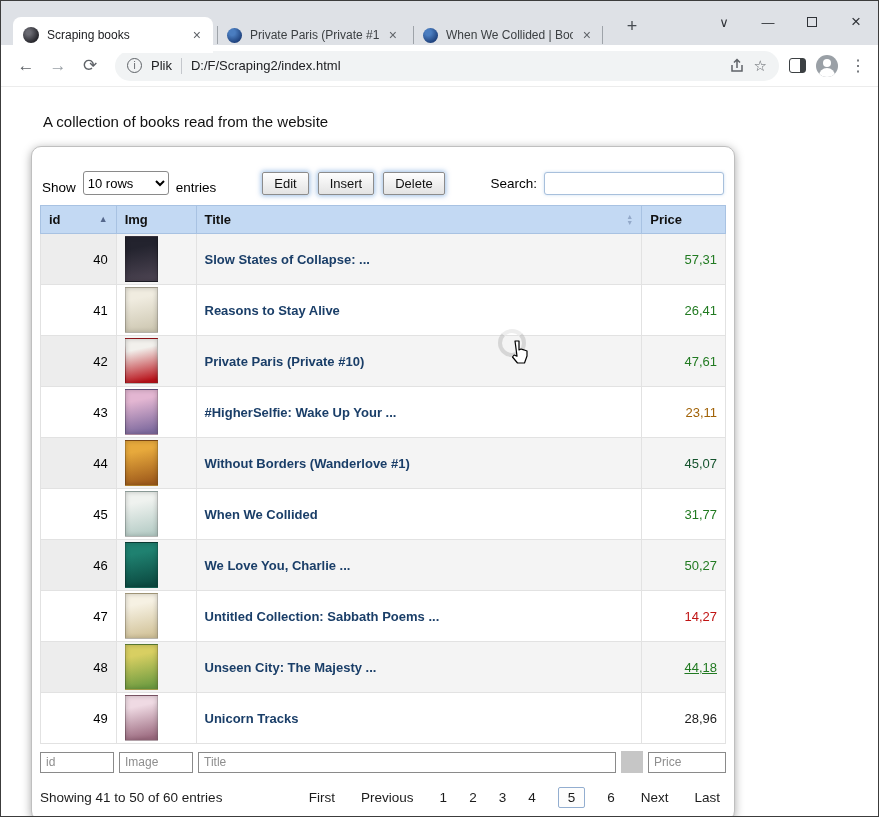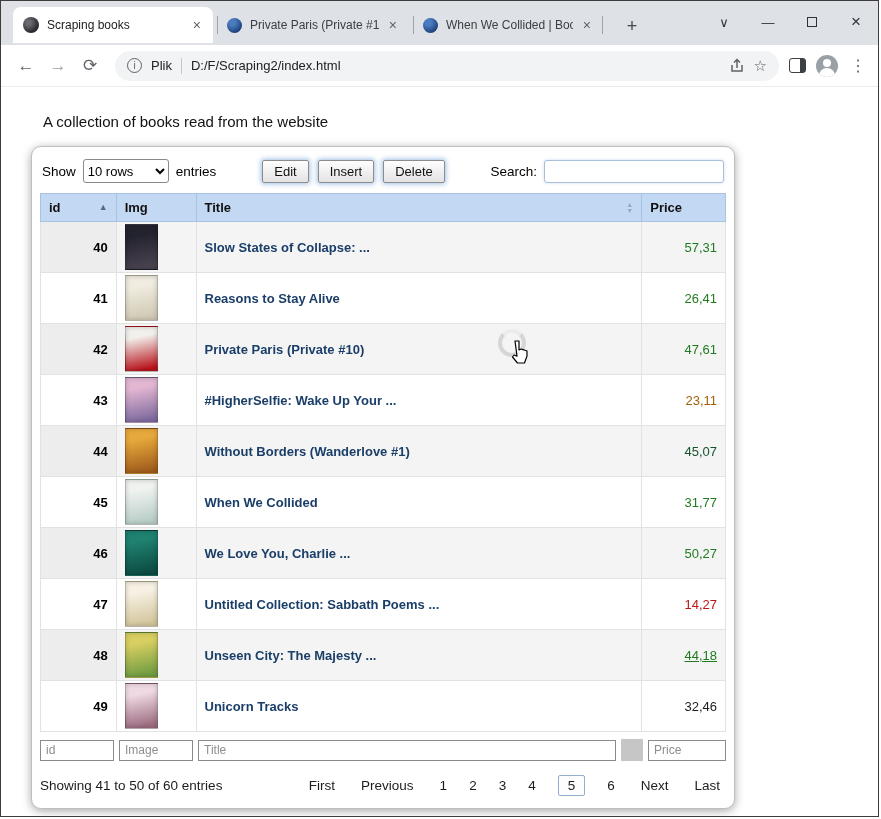--- a/index.html
+++ b/index.html
@@ -1,21 +1,21 @@
 <!DOCTYPE html>
 <html><head>
 <meta charset="utf-8">
 <style>
   * { box-sizing: border-box; }
   body { margin:0; background:#fff; font-family:"Liberation Sans", sans-serif; }
   .window { position:relative; width:879px; height:817px; border:1px solid #3c3c3c; background:#fff; overflow:hidden; }
 
   
   .tabstrip { position:relative; height:44px; background:#dee1e6; }
-  .tab { position:absolute; top:6px; height:36px; display:flex; align-items:center; gap:8px; padding:0 10px; font-size:12px; color:#3c4043; cursor:default; }
+  .tab { position:absolute; top:16px; height:36px; display:flex; align-items:center; gap:8px; padding:0 10px; font-size:12px; color:#3c4043; cursor:default; }
   .tab.active { left:12px; width:200px; background:#fff; border-radius:8px 8px 0 0; color:#202124; }
   .tab.inactive::before { content:""; position:absolute; left:0; top:9px; height:18px; width:1px; background:#9ea3a9; }
   .tab.t2 { left:216px; width:192px; }
   .tab.t3 { left:412px; width:190px; }
   .tab.t3::after { content:""; position:absolute; right:0; top:9px; height:18px; width:1px; background:#9ea3a9; }
   .tab-title { flex:1; white-space:nowrap; overflow:hidden; }
   .tab-close { font-size:14px; color:#5f6368; padding:0 2px; }
   .fav-dark { width:16px; height:16px; min-width:16px; border-radius:50%; background:radial-gradient(circle at 35% 35%, #6a6a72 15%, #26262c 70%); }
   .fav-blue { width:15px; height:15px; min-width:15px; border-radius:50%; background:radial-gradient(circle at 35% 30%, #4a7dc0 20%, #1d3f7a 75%); }
   .newtab { position:absolute; left:618px; top:12px; width:26px; height:26px; display:flex; align-items:center; justify-content:center; font-size:18px; color:#454a50; }
@@ -38,36 +38,36 @@
   .panel-ic::after { content:""; position:absolute; right:0; top:0; bottom:0; width:5px; background:#3c4043; }
   .avatar { width:22px; height:22px; border-radius:50%; background:#9aa0a6; position:relative; overflow:hidden; margin:0 8px; }
   .avatar::before { content:""; position:absolute; left:7px; top:4px; width:8px; height:8px; border-radius:50%; background:#fff; }
   .avatar::after { content:""; position:absolute; left:3px; top:13px; width:16px; height:10px; border-radius:8px 8px 0 0; background:#fff; }
   .menu-ic { font-size:16px; color:#5f6368; width:20px; text-align:center; }
 
   
   .page-heading { margin:26px 0 0 42px; font-size:15px; font-weight:normal; color:#111; }
   .card { margin:16px 0 0 30px; width:704px; background:#fff; border:1px solid #bfbfbf; border-radius:10px; padding:10px 8px 12px; box-shadow:0 2px 10px rgba(0,0,0,.35); }
 
-  .ctrl-row { display:flex; align-items:center; font-size:13.5px; color:#000; padding:2px 2px 10px; }
+  .ctrl-row { display:flex; align-items:flex-end; font-size:13.5px; color:#000; padding:2px 2px 10px;margin-top:12px; }
   .show-label { margin-right:7px; }
   .len-select { height:24px; width:86px; font-size:13px; border:1px solid #8a8a8a; border-radius:3px; background:#fff; font-family:"Liberation Sans", sans-serif; }
   .entries-label { margin-left:7px; }
   .btn-group { margin-left:46px; display:flex; gap:9px; }
   .dt-btn { font-size:13px; font-family:"Liberation Sans", sans-serif; padding:3px 11px; border:1px solid #8c8c8c; border-radius:2px; background:linear-gradient(#fefefe,#e3e3e3); box-shadow:0 0 5px 1px rgba(125,170,220,.75); color:#111; }
   .search-wrap { margin-left:auto; display:flex; align-items:center; gap:7px; }
   .search-input { width:180px; height:23px; border:1px solid #a8c0dc; border-radius:3px; box-shadow:0 0 3px rgba(150,190,230,.5); padding:0 5px; font-size:13px; }
 
   table.books { width:100%; border-collapse:collapse; font-size:13px; }
   table.books th { background:#c3d9f3; border:1px solid #a8c2e2; text-align:left; font-weight:bold; padding:6px 8px; color:#111; }
   .sort-asc { float:right; font-size:9px; color:#55688c; margin-top:2px; }
   .sort-both { float:right; display:flex; flex-direction:column; font-size:7px; line-height:6px; color:#93a9c9; margin-top:2px; }
   table.books td { border:1px solid #e2e2e2; height:51px; padding:0 8px; vertical-align:middle; background:#fff; }
   tr.odd td { background:#f4f4f4; }
-  td.c-id { text-align:right; padding-right:14px; background:#fafafa;font-weight:bold; }
+  td.c-id { text-align:right; padding-right:14px; background:#fafafa; }
   tr.odd td.c-id { background:#ededed; }
   .cover { width:33px; height:46px; border:1px solid rgba(0,0,0,.25); background:linear-gradient(168deg, var(--c1) 25%, var(--c2) 92%); box-shadow:inset 0 0 5px rgba(0,0,0,.2); }
   .book-title { font-weight:bold; color:#1a3e68; }
   td.c-price { text-align:right; padding-right:8px; }
 
   .filter-row { display:flex; align-items:center; gap:5px; padding:7px 0 2px; }
   .f-input { height:21px; border:1px solid #8a8a8a; font-size:12px; padding:0 5px; font-family:"Liberation Sans", sans-serif; }
   .f-input::placeholder { color:#8e8e8e; }
   .f-id, .f-img { width:74px; }
   .f-title { width:420px; }
@@ -250,21 +250,21 @@
               </td>
             <td><span class="book-title">Unseen City: The Majesty ...</span></td>
             <td class="c-price"><span style="color: rgb(33, 122, 33); text-decoration: underline;">44,18</span></td>
           </tr>
           <tr>
             <td class="c-id">49</td>
             <td>
                 <div class="cover" style="--c1: #efdae3; --c2: #9c6b80;"></div>
               </td>
             <td><span class="book-title">Unicorn Tracks</span></td>
-            <td class="c-price"><span style="color: rgb(28, 28, 28);">32,46</span></td>
+            <td class="c-price"><span style="color: rgb(28, 28, 28);">28,96</span></td>
           </tr>
         </tbody>
       </table>
 
       <div class="filter-row">
         <input class="f-input f-id" placeholder="id" style="">
         <input class="f-input f-img" placeholder="Image" style="">
         <input class="f-input f-title" placeholder="Title" style="">
         <span class="f-spacer"></span>
         <input class="f-input f-price" placeholder="Price" style="">

